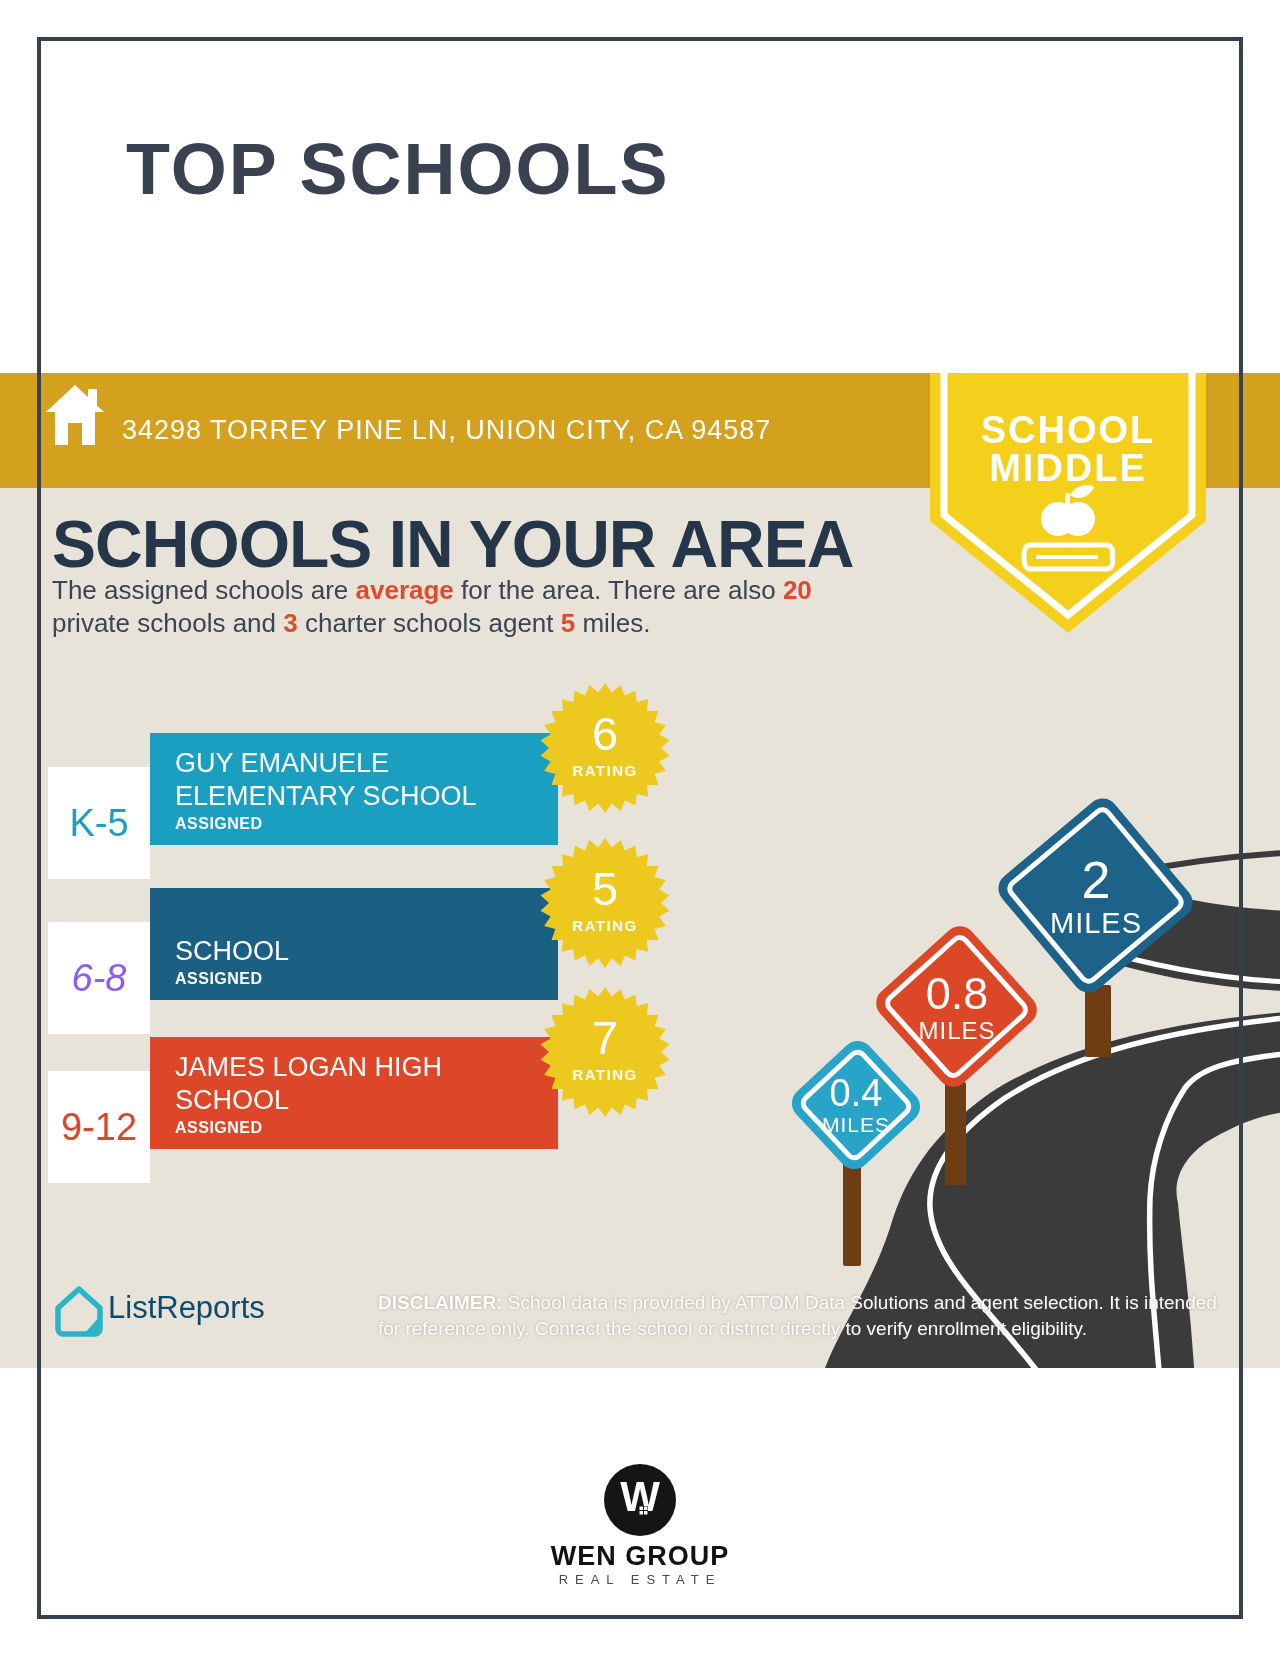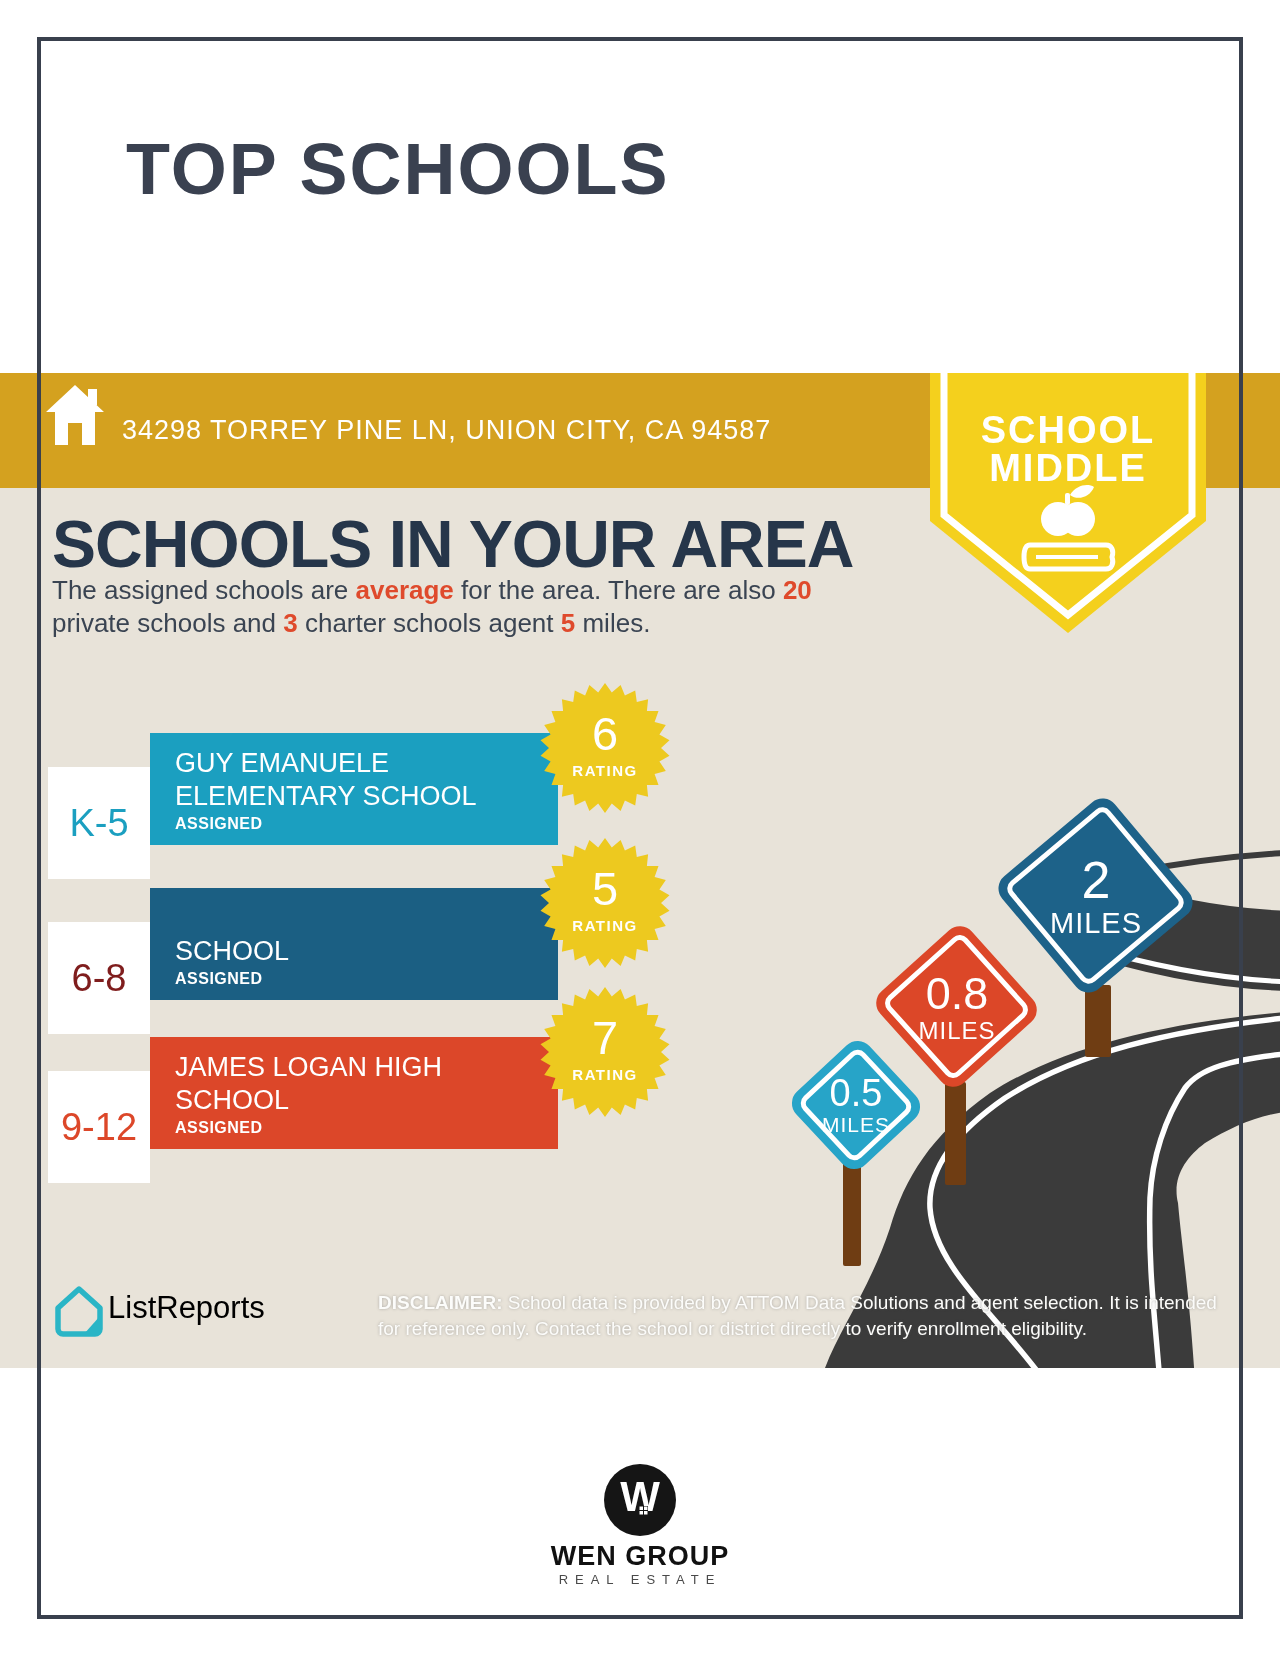--- a/index.html
+++ b/index.html
@@ -56,21 +56,21 @@
   .bar .nm { position:absolute; left:25px; top:14px; font-size:27px; line-height:33px; font-weight:500; }
   .bar .asg { position:absolute; left:25px; top:82px; font-size:16px; letter-spacing:0.5px; font-weight:600; }
   .rating-badge { position:absolute; left:491px; top:-51px; width:132px; height:132px; z-index:2; }
   .rating-badge svg { position:absolute; inset:0; }
   .rating-num { position:absolute; top:24px; width:100%; text-align:center; font-size:47px; color:#fff; }
   .rating-lbl { position:absolute; top:80px; width:100%; text-align:center; font-size:15px;
                 letter-spacing:1.5px; color:#fff; font-weight:600; }
 
   
   .lr-logo { position:absolute; left:55px; top:1286px; z-index:5; }
-  .lr-text { position:absolute; left:108px; top:1290px; font-size:31px; color:#000000; z-index:5;text-align:right; }
+  .lr-text { position:absolute; left:108px; top:1290px; font-size:31px; color:#0c4a6e; z-index:5;text-align:right; }
   .disclaimer { position:absolute; left:378px; top:1290px; width:850px; font-size:19px;
                 line-height:26px; color:#FCFCFA; z-index:5;
                 text-shadow:0 0 3px rgba(90,90,90,0.45); }
   .disclaimer .lbl { font-weight:700; }
 
   .wen { position:absolute; left:0; top:0; width:1280px; z-index:5; }
   .wen-circle { position:absolute; left:604px; top:1464px; width:72px; height:72px;
                 border-radius:50%; background:#151515; }
   .wen-w { position:absolute; width:100%; top:12px; text-align:center; color:#fff;
            font-size:42px; font-weight:700; line-height:1; }
@@ -123,21 +123,21 @@
       <div class="diamond" style="left: 26px; top: 26px; width: 123px; height: 123px; transform: rotate(48deg); background-color: rgb(220, 71, 40);"></div>
       <div class="stack">
         <div style="font-size:45px; line-height:47px;">0.8</div>
         <div style="font-size:24px; letter-spacing:1px;">MILES</div>
       </div>
     </div>
 
     <div class="sign" style="left:781px; top:542px; width:150px; height:150px;">
       <div class="diamond" style="left: 25px; top: 25px; width: 100px; height: 100px; transform: rotate(47deg); background-color: rgb(39, 164, 200);"></div>
       <div class="stack">
-        <div style="font-size:38px; line-height:40px;">0.5</div>
+        <div style="font-size:38px; line-height:40px;">0.4</div>
         <div style="font-size:21px; letter-spacing:1px;">MILES</div>
       </div>
     </div>
   </div>
 
   <div class="gold-band" style="background-color: rgb(212, 161, 31);"></div>
   <svg class="home-icon" width="62" height="66" viewBox="0 0 62 66">
     <rect x="44" y="8" width="9" height="16" fill="#fff"></rect>
     <path d="M31,4 L60,31 L51,31 L51,64 L11,64 L11,31 L2,31 Z" fill="#fff"></path>
     <rect x="24" y="42" width="14" height="22" fill="#D4A11F" style="fill: rgb(212, 161, 31);"></rect>
@@ -183,21 +183,21 @@
       <svg viewBox="-66 -66 132 132" width="132" height="132">
         <polygon fill="#EDC91F" points="0.0,-65.0 6.8,-55.6 15.6,-63.1 19.9,-52.4 30.2,-57.6 31.8,-46.1 43.1,-48.7 41.9,-37.1 53.5,-36.9 49.6,-26.0 60.8,-23.0 54.4,-13.4 64.5,-7.8 56.0,0.0 64.5,7.8 54.4,13.4 60.8,23.0 49.6,26.0 53.5,36.9 41.9,37.1 43.1,48.7 31.8,46.1 30.2,57.6 19.9,52.4 15.6,63.1 6.8,55.6 -0.0,65.0 -6.8,55.6 -15.6,63.1 -19.9,52.4 -30.2,57.6 -31.8,46.1 -43.1,48.7 -41.9,37.1 -53.5,36.9 -49.6,26.0 -60.8,23.0 -54.4,13.4 -64.5,7.8 -56.0,0.0 -64.5,-7.8 -54.4,-13.4 -60.8,-23.0 -49.6,-26.0 -53.5,-36.9 -41.9,-37.1 -43.1,-48.7 -31.8,-46.1 -30.2,-57.6 -19.9,-52.4 -15.6,-63.1 -6.8,-55.6" style="fill: rgb(237, 201, 31);"></polygon>
       </svg>
       <div class="rating-num">6</div>
       <div class="rating-lbl">RATING</div>
     </div>
   </div>
 
   <div class="row" style="top:888px;">
     <div class="grade-box">
-      <span class="grade" style="color: #7f1d1d;">6-8</span>
+      <span class="grade" style="color: #8b5cf6; font-style: italic;">6-8</span>
     </div>
     <div class="bar" style="background-color: rgb(27, 95, 131);">
       <div class="nm"><br>
         <span>SCHOOL</span></div>
       <div class="asg">ASSIGNED</div>
     </div>
     <div class="rating-badge">
       <svg viewBox="-66 -66 132 132" width="132" height="132">
         <polygon fill="#EDC91F" points="0.0,-65.0 6.8,-55.6 15.6,-63.1 19.9,-52.4 30.2,-57.6 31.8,-46.1 43.1,-48.7 41.9,-37.1 53.5,-36.9 49.6,-26.0 60.8,-23.0 54.4,-13.4 64.5,-7.8 56.0,0.0 64.5,7.8 54.4,13.4 60.8,23.0 49.6,26.0 53.5,36.9 41.9,37.1 43.1,48.7 31.8,46.1 30.2,57.6 19.9,52.4 15.6,63.1 6.8,55.6 -0.0,65.0 -6.8,55.6 -15.6,63.1 -19.9,52.4 -30.2,57.6 -31.8,46.1 -43.1,48.7 -41.9,37.1 -53.5,36.9 -49.6,26.0 -60.8,23.0 -54.4,13.4 -64.5,7.8 -56.0,0.0 -64.5,-7.8 -54.4,-13.4 -60.8,-23.0 -49.6,-26.0 -53.5,-36.9 -41.9,-37.1 -43.1,-48.7 -31.8,-46.1 -30.2,-57.6 -19.9,-52.4 -15.6,-63.1 -6.8,-55.6" style="fill: rgb(237, 201, 31);"></polygon>
       </svg>

